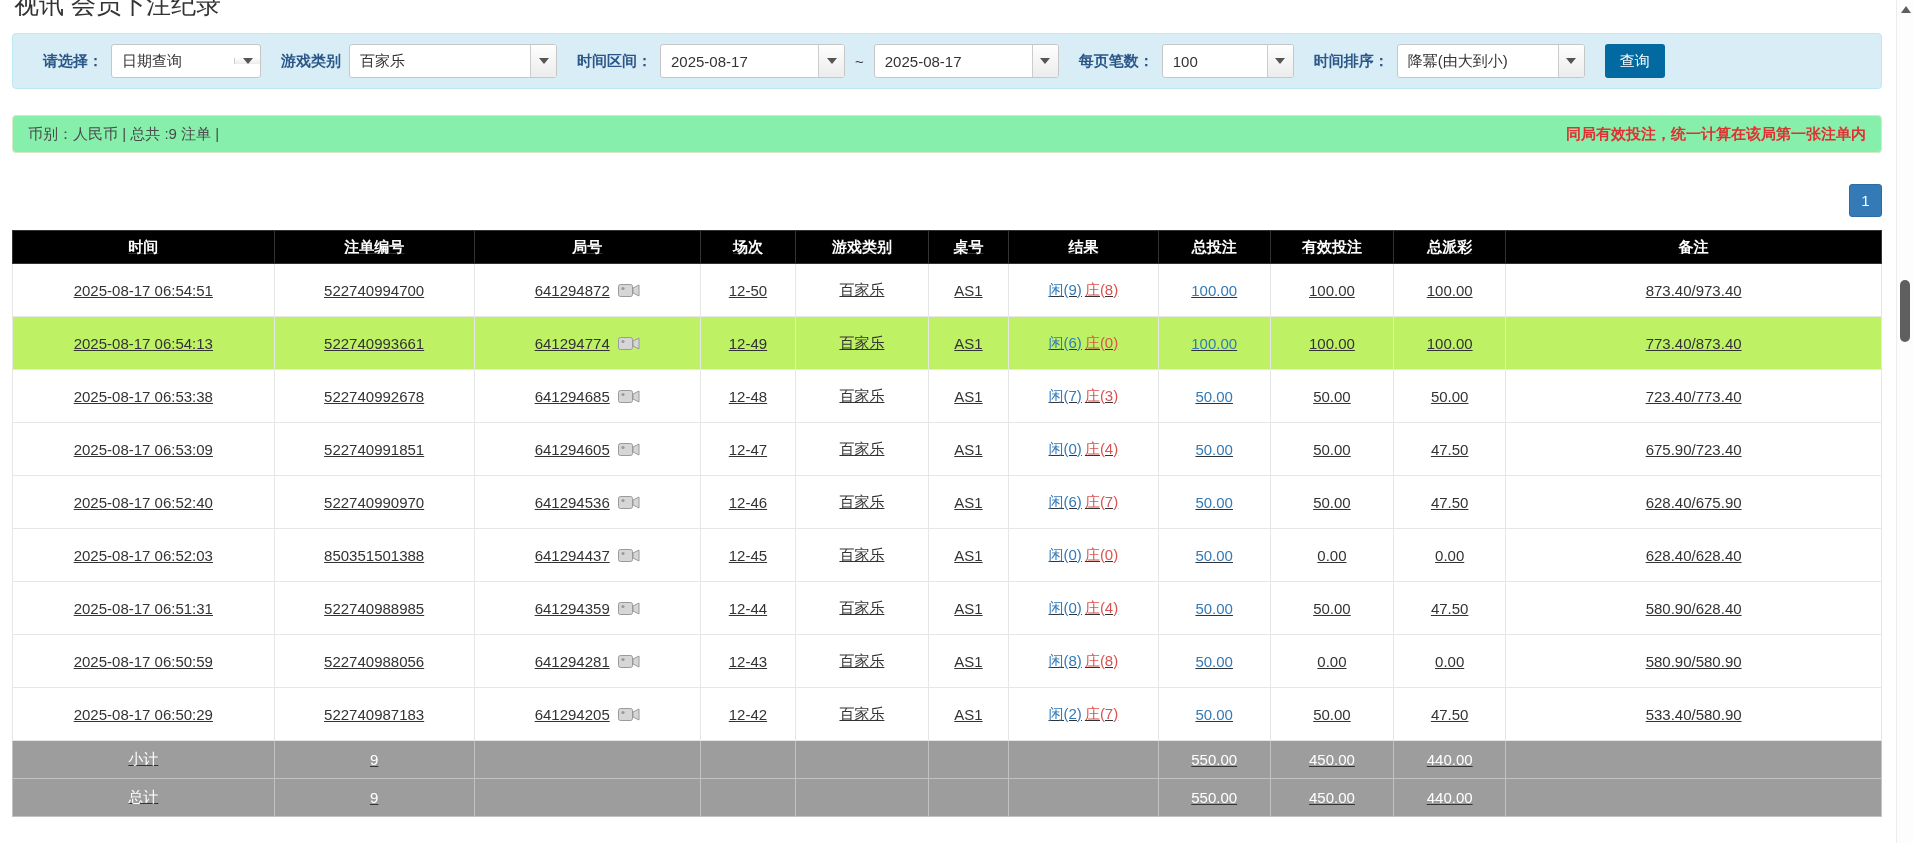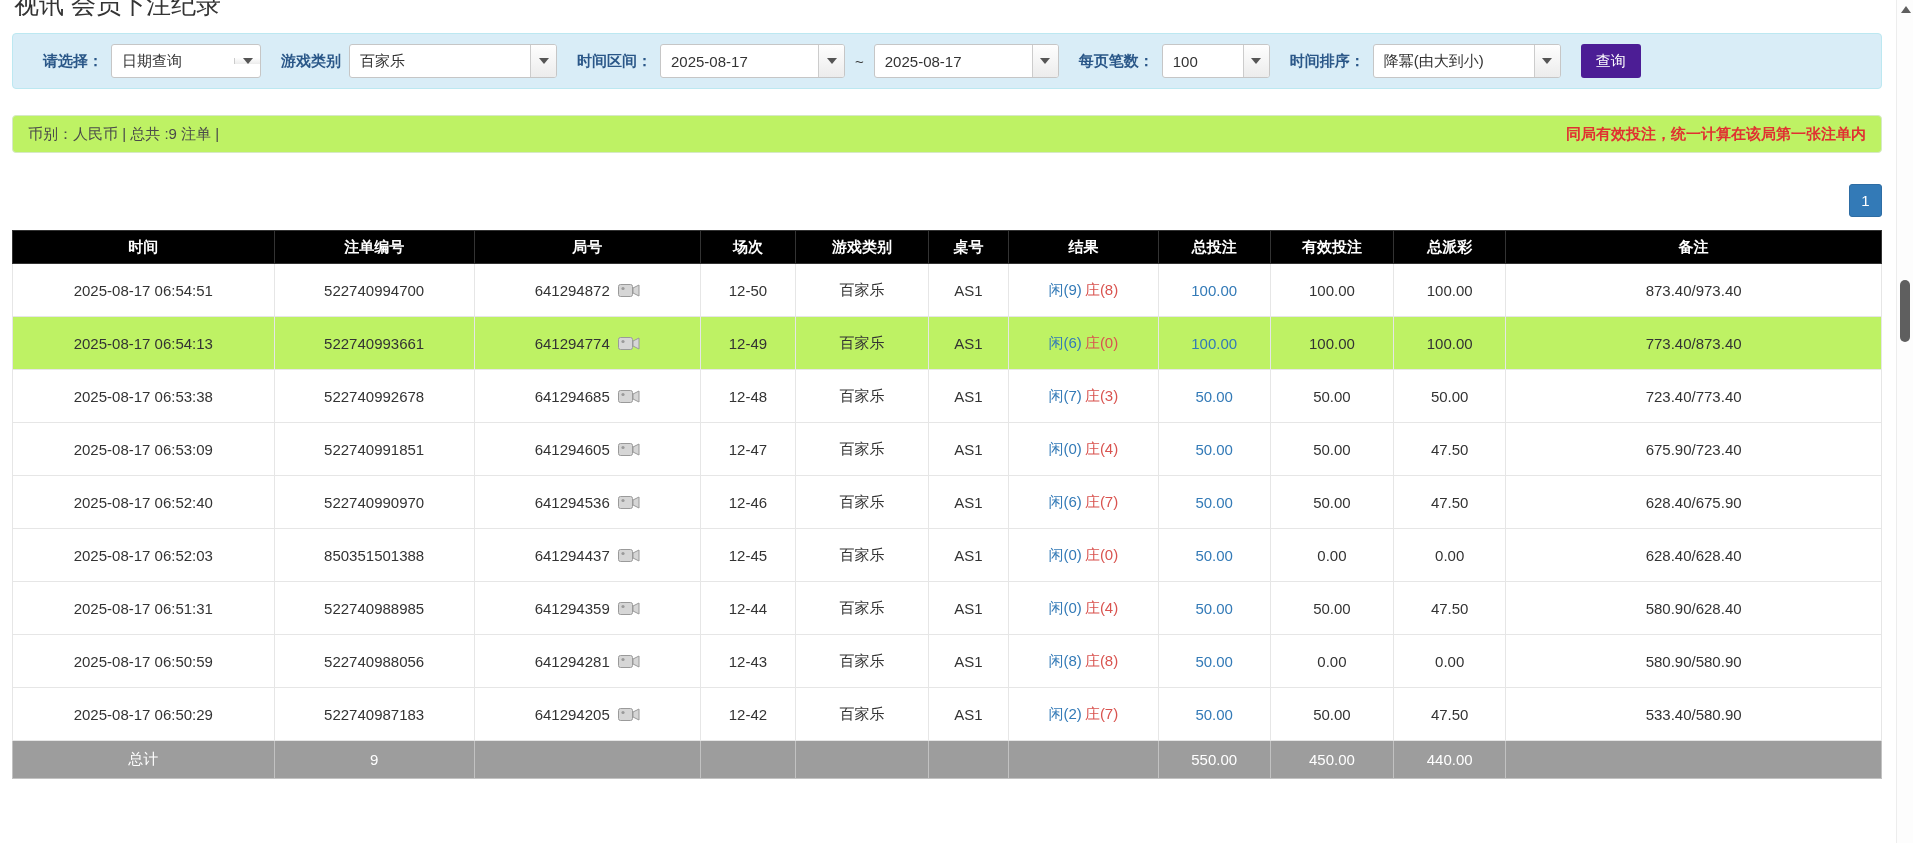--- a/index.html
+++ b/index.html
@@ -71,40 +71,40 @@
   }
   .caret {
     width: 0; height: 0;
     border-left: 5px solid transparent;
     border-right: 5px solid transparent;
     border-top: 6px solid #555;
   }
   .w-query { width: 150px; align-items: center; }
   .w-game  { width: 208px; }
   .w-date  { width: 185px; }
-  .w-size  { width: 108px; }
+  .w-size  { width: 132px; }
   .w-sort  { width: 188px; }
   .tilde { font-size: 15px; color: #333; padding: 0 2px; }
   .btn-search {
     margin-left: 12px;
-    background: #4c1d95;
+    background: #0369a1;
     color: #fff;
     border: none;
     border-radius: 3px;
     font-size: 15px;
     height: 34px;
     padding: 0 15px;
     cursor: pointer;
     font-family: inherit;
   }
 
   
   .summary-bar {
     margin-top: 26px;
-    background: #bef264;
+    background: #86efac;
     border: 1px solid #d6e9c6;
     border-radius: 4px;
     padding: 0 15px;
     height: 38px;
     display: flex;
     justify-content: space-between;
     align-items: center;
     font-size: 15px;
   }
   .summary-left { color: #4a4a4a; }
@@ -126,20 +126,21 @@
     cursor: pointer;
   }
 
   
   table {
     width: 100%;
     border-collapse: collapse;
     table-layout: fixed;
     margin-top: 13px;
     font-size: 15px;
+    text-decoration: underline;
   }
   thead th {
     background: #000;
     color: #fff;
     font-weight: bold;
     height: 33px;
     border: 1px solid #333;
     text-align: center;
     padding: 0 4px;
   }
@@ -518,20 +519,33 @@
       <span class="blue">闲(2)</span><span class="red">庄(7)</span>
     </td>
     <td><a class="bet-link">50.00</a></td>
     <td><span>50.00</span></td>
     <td><span>47.50</span></td>
     <td><span>533.40/580.90</span></td>
   </tr>
       </tbody>
     <tfoot>
       <tr>
+        <td>小计</td>
+        <td>9</td>
+        <td></td>
+          <td></td>
+        <td></td>
+          <td></td>
+        <td></td>
+        <td>550.00</td>
+        <td>450.00</td>
+        <td>440.00</td>
+        <td></td>
+      </tr>
+      <tr>
         <td>总计</td>
         <td>9</td>
         <td></td>
           <td></td>
         <td></td>
           <td></td>
         <td></td>
         <td>550.00</td>
         <td>450.00</td>
         <td>440.00</td>

